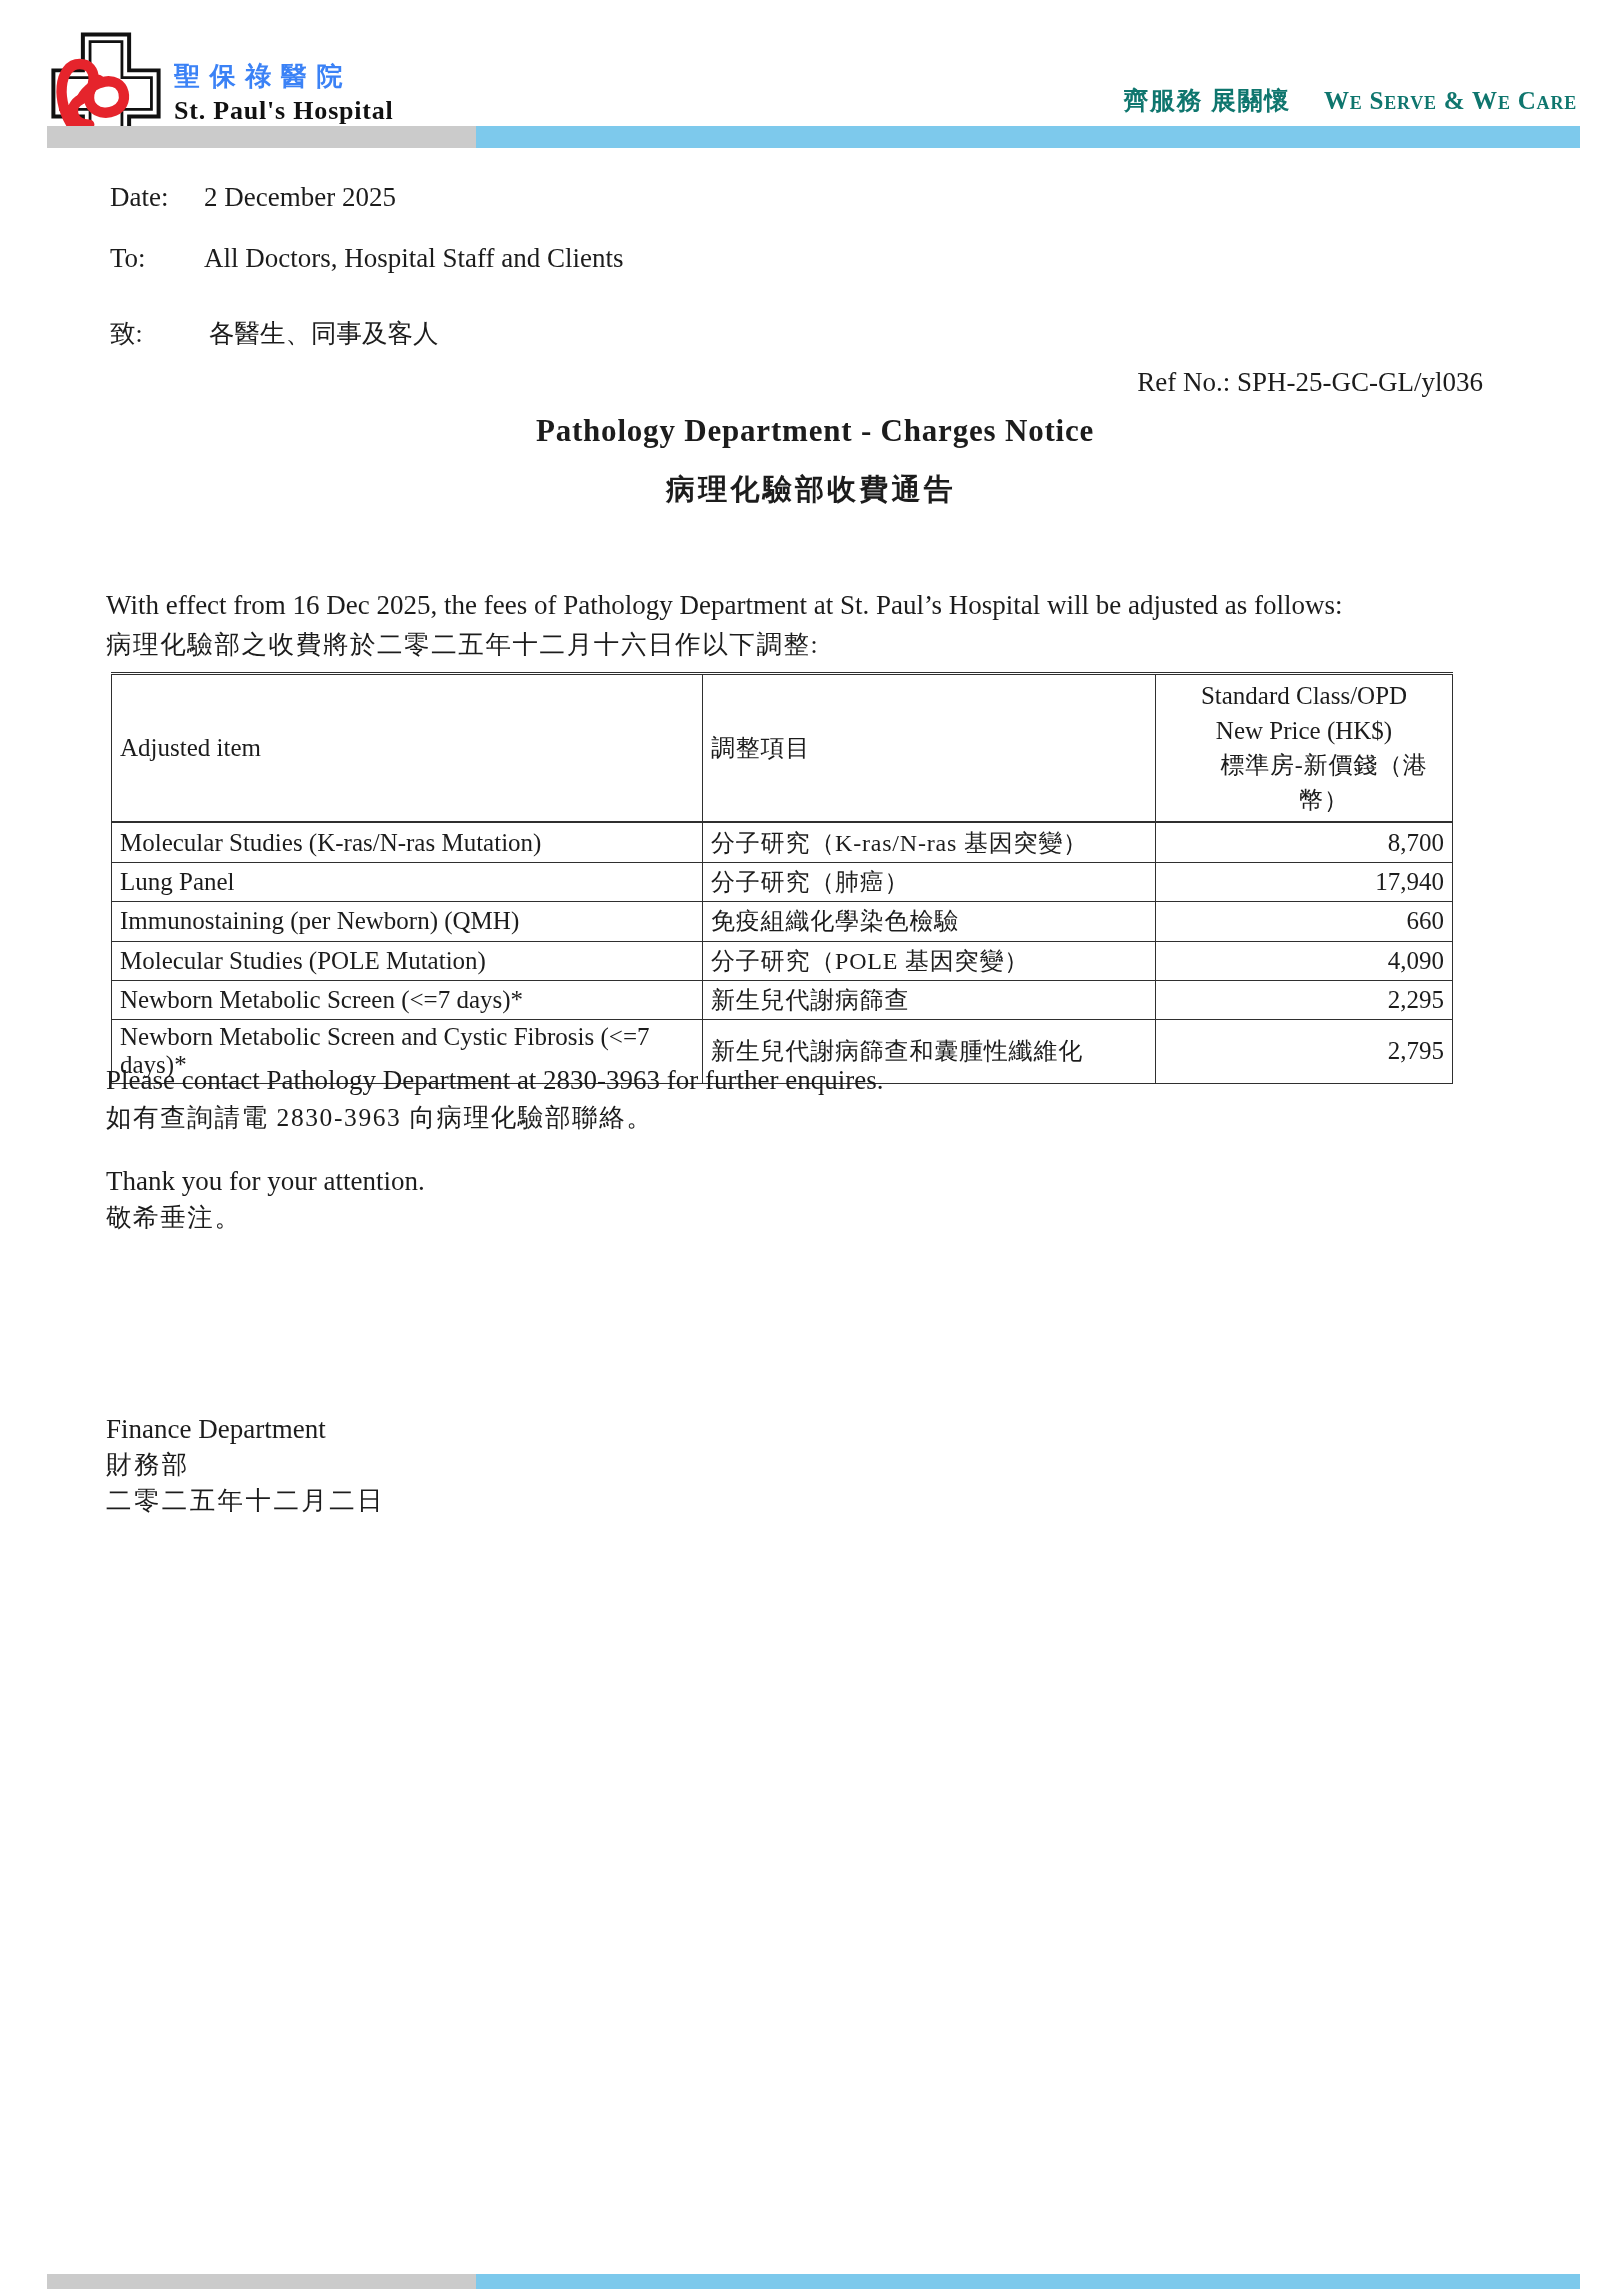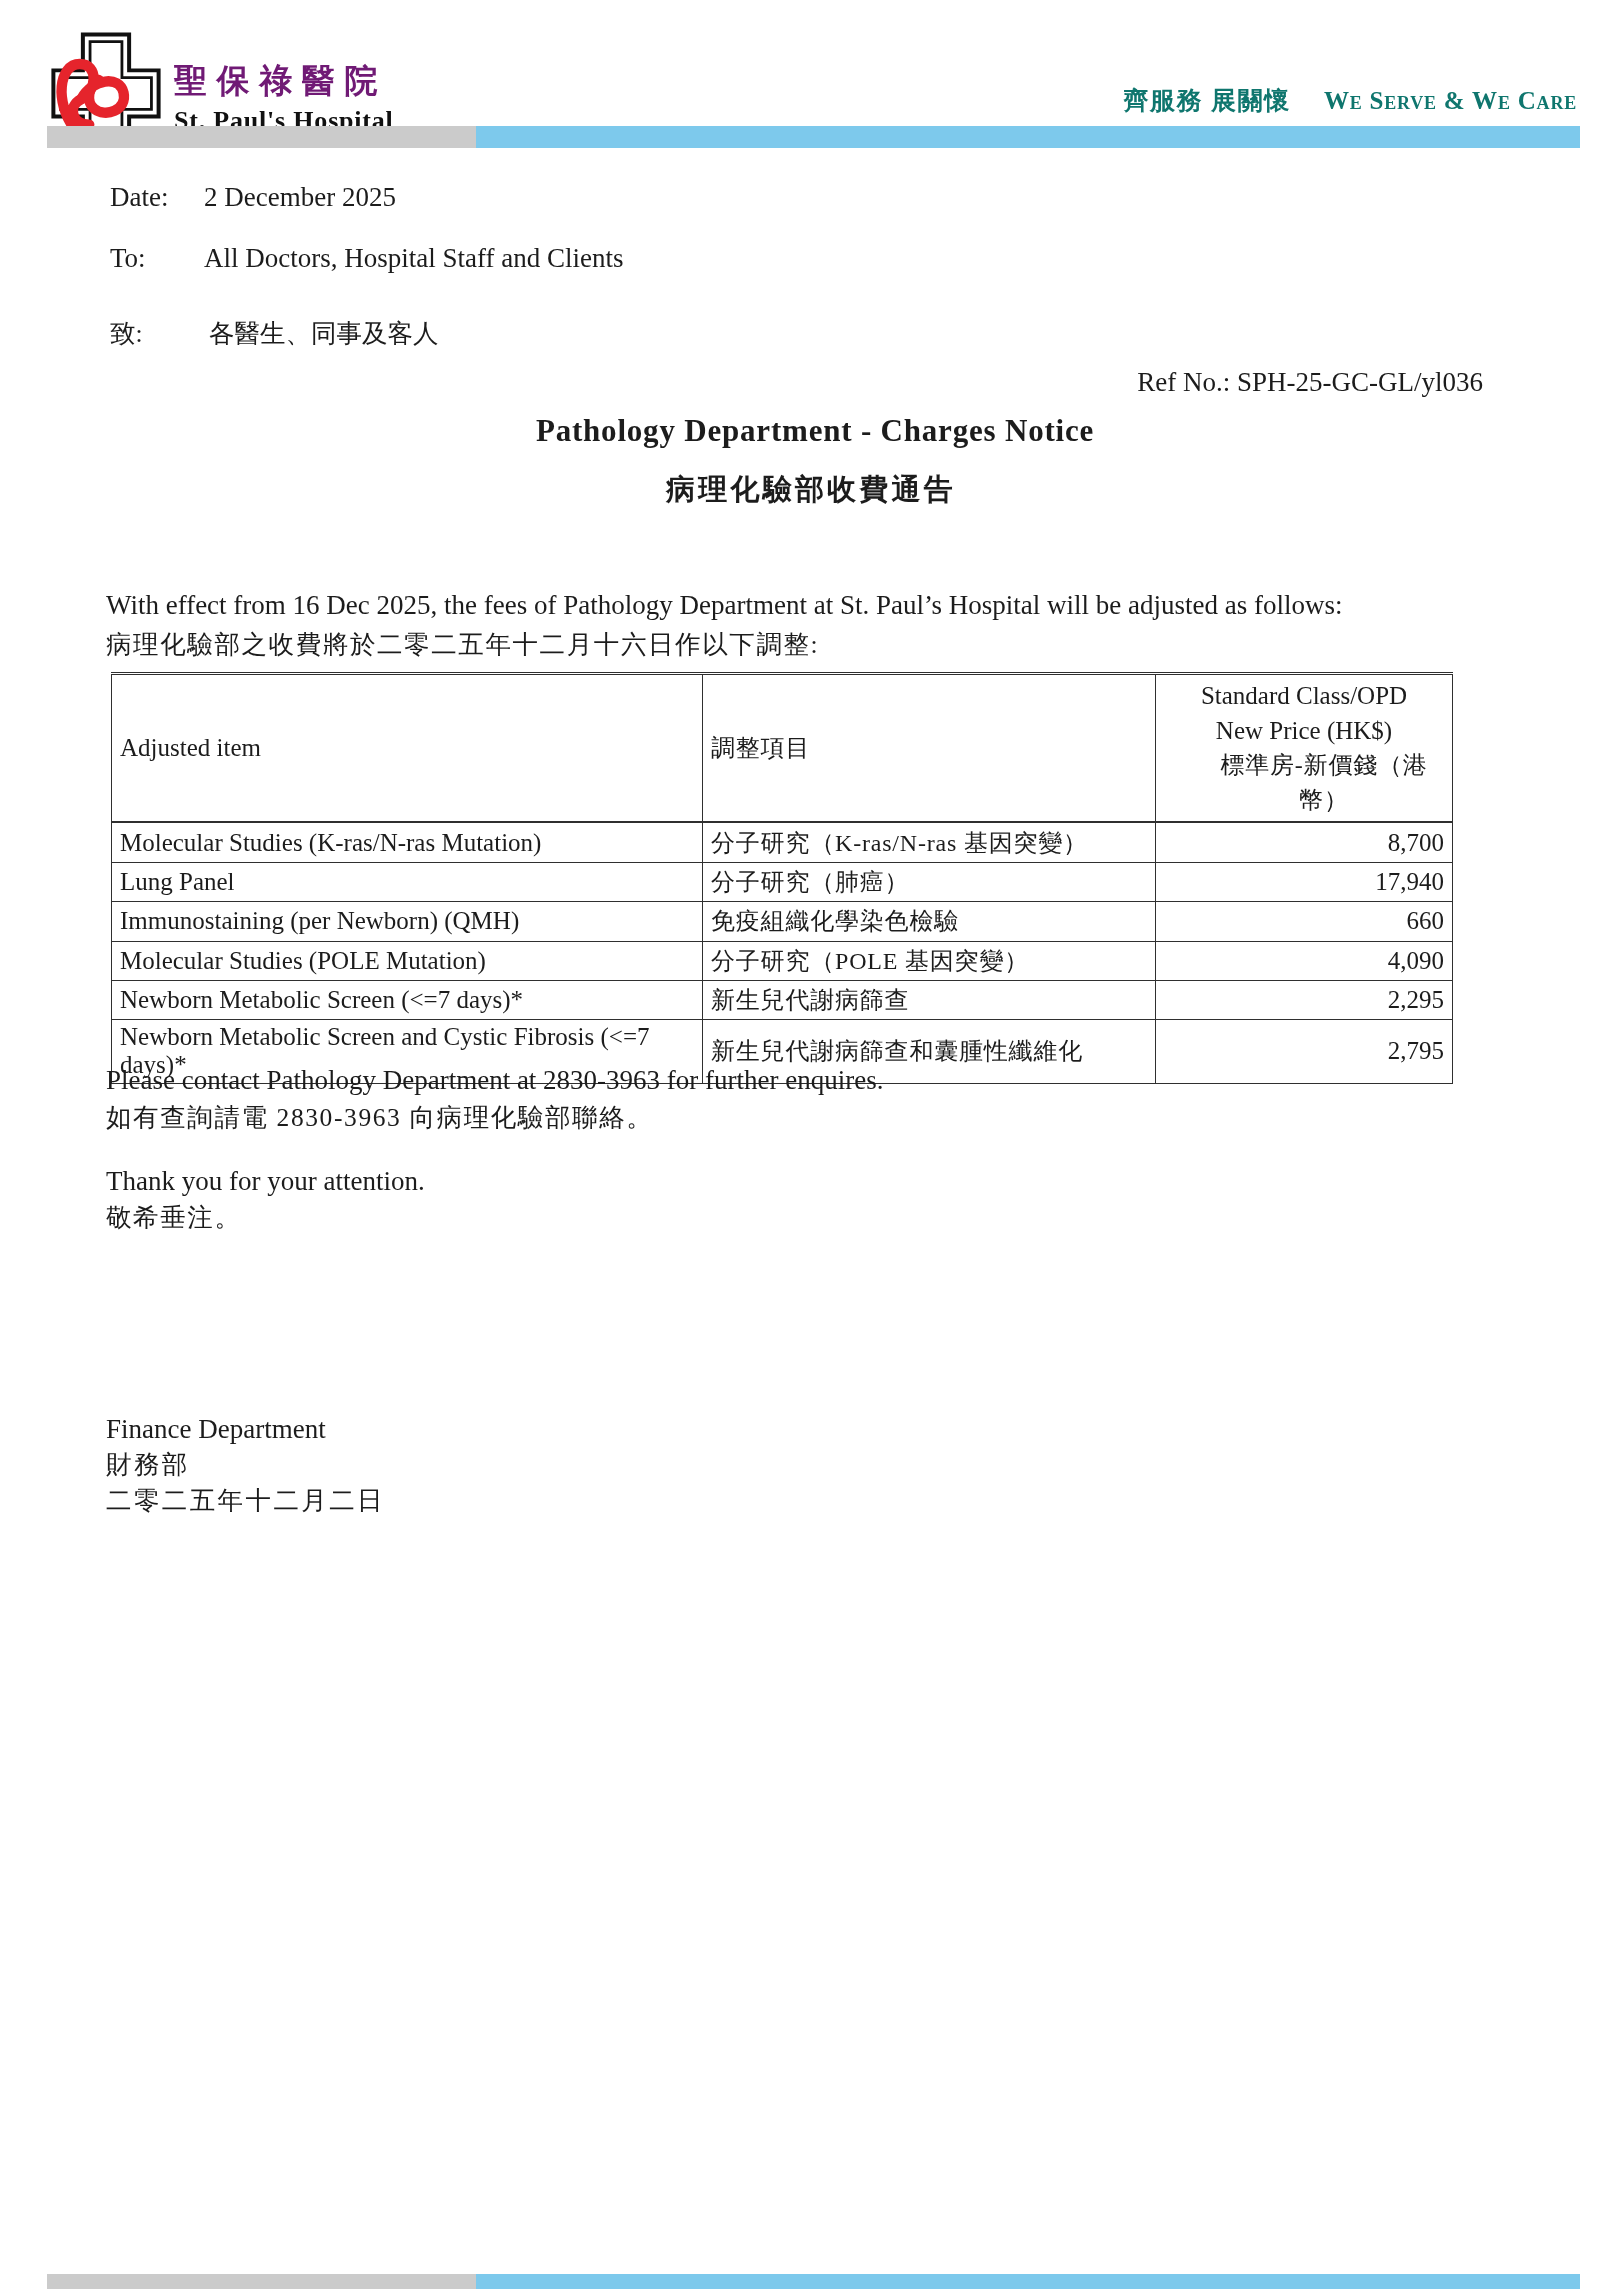--- a/index.html
+++ b/index.html
@@ -9,21 +9,21 @@
     width:1622px; height:2295px;
     background:#ffffff;
     color:#1c1c1c;
     font-family:"Liberation Serif","DejaVu Serif",serif;
     overflow:hidden;
   }
 
   
   .logo-icon { position:absolute; left:51px; top:32px; width:110px; height:115px; }
   .logo-text { position:absolute; left:174px; top:59px; }
-  .logo-cn { font-size:33px; letter-spacing:9.6px; color:#701a75; font-weight:600; }
+  .logo-cn { font-size:26px; letter-spacing:9.6px; color:#3b82f6; font-weight:600; }
   .logo-en { font-size:26px; font-weight:bold; color:#111; margin-top:1.6px; letter-spacing:0.8px; }
 
   .tagline {
     position:absolute; top:84px; right:45px;
     color:#0f766e; font-size:25px; font-weight:bold;
     letter-spacing:1.6px; white-space:nowrap;
   }
   .tagline .en { font-variant:small-caps; margin-left:33px; letter-spacing:0.8px; }
 
   .bar { position:absolute; left:47px; width:1533px; display:flex; }

